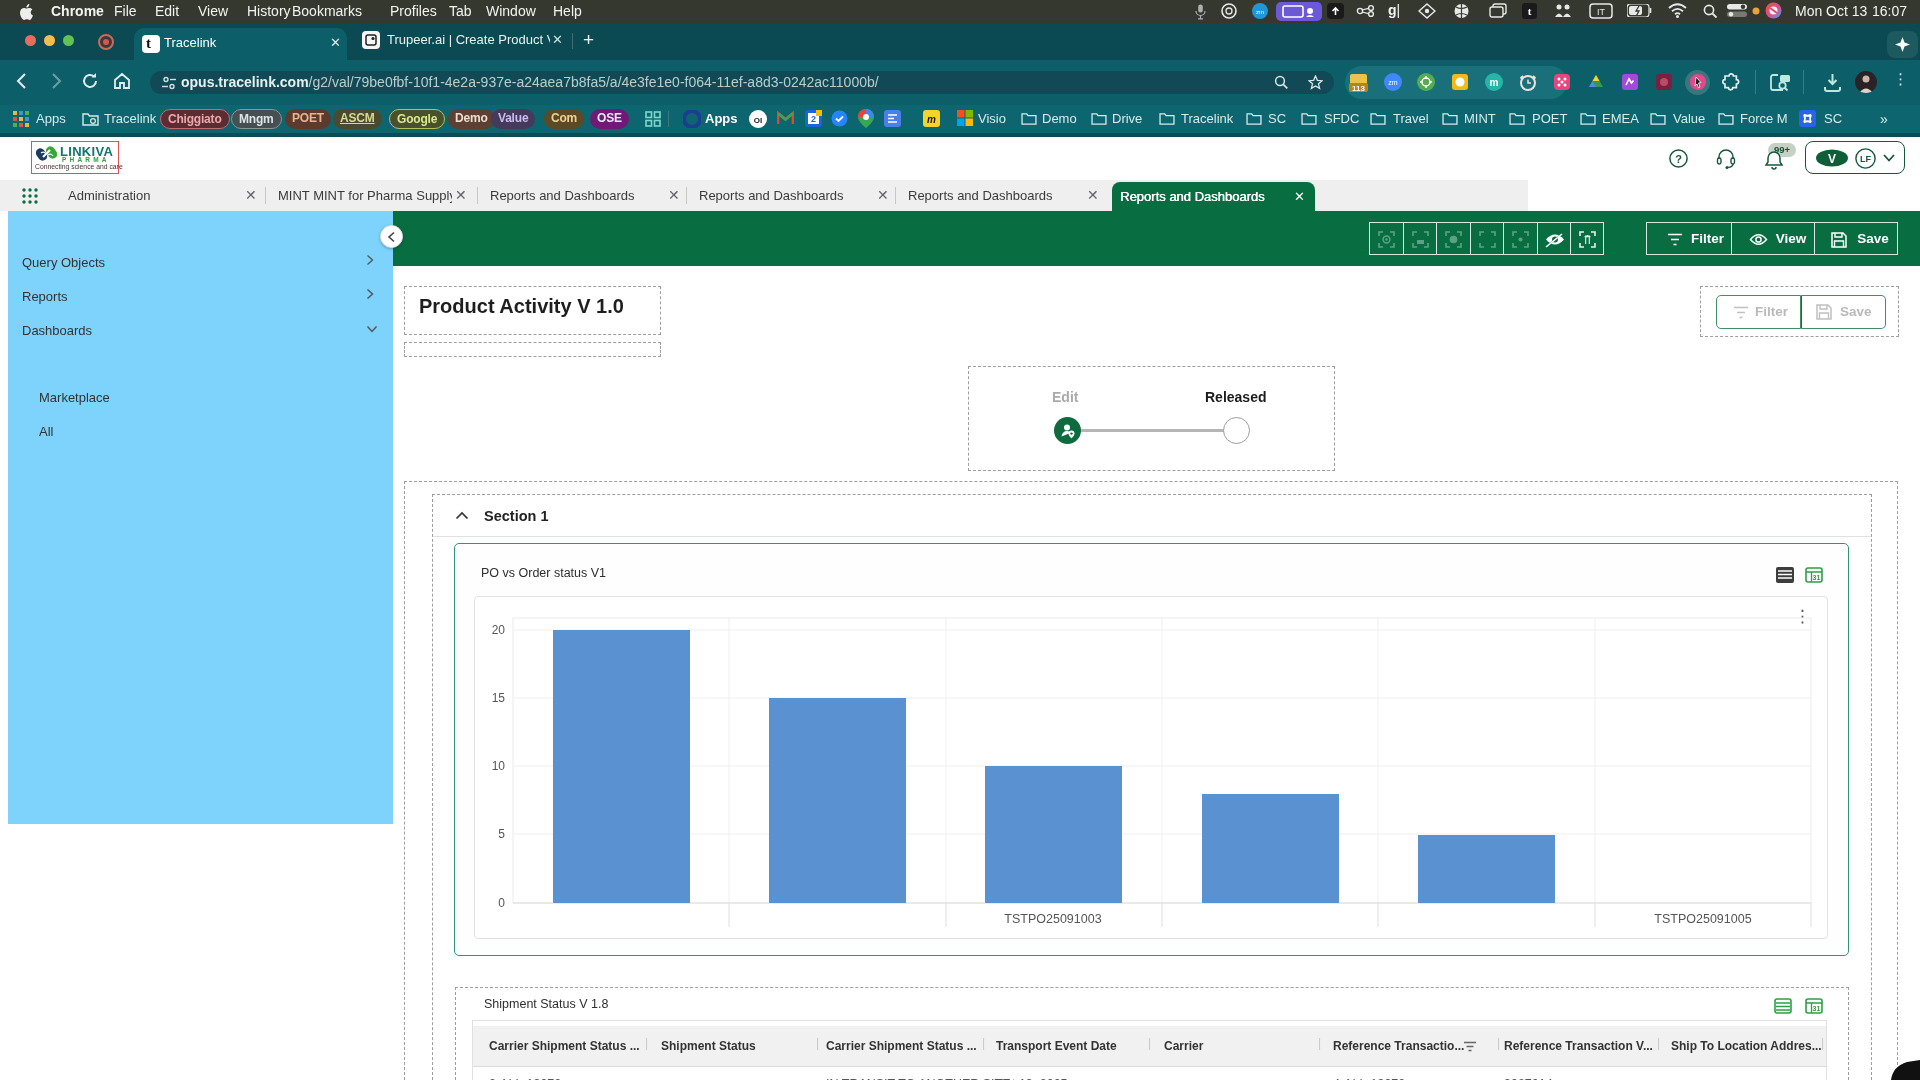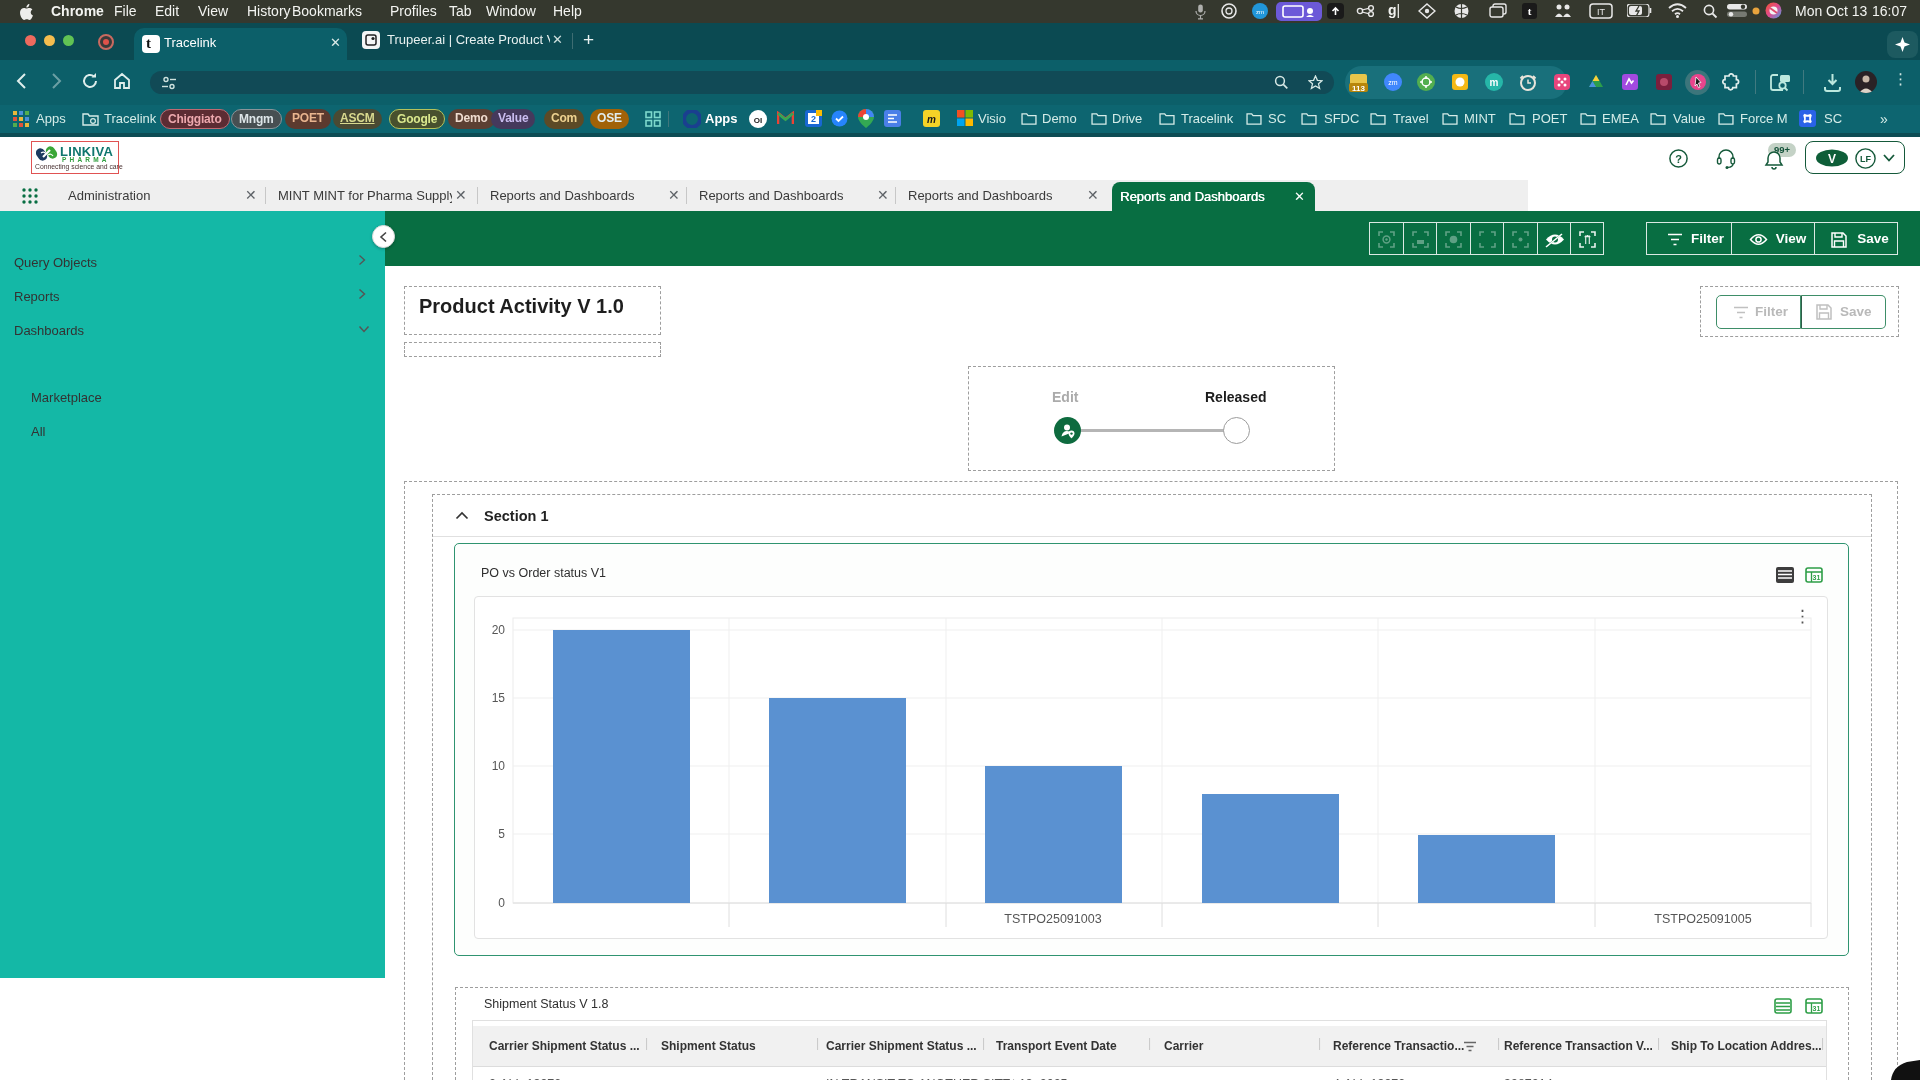--- a/index.html
+++ b/index.html
@@ -24,21 +24,21 @@
 #appheader { position:absolute; left:0; top:137px; width:1920px; height:43px; background:#fff; }
 
 #apptabs { position:absolute; left:0; top:180px; width:1528px; height:31px; background:#efefef; font-size:13px; color:#3a3a3a; }
 .apptab { position:absolute; top:0; height:31px; line-height:31px; white-space:nowrap; }
 .tabx { color:#5f6368; font-size:14px; }
 .tabsep { position:absolute; top:7px; width:1px; height:17px; background:#c7c7c7; }
 #activetab { position:absolute; left:1112px; top:2px; width:203px; height:29px; background:#086e42; border-radius:8px 8px 0 0; color:#fff; }
 
 #greenband { position:absolute; left:385px; top:211px; width:1535px; height:55px; background:#086e42; }
 
-#sidebar { position:absolute; left:0; top:211px; width:385px; height:767px; background:#14b8a6; font-size:13px; color:#333; }
+#sidebar { position:absolute; left:8px; top:211px; width:385px; height:613px; background:#7dd3fc; font-size:13px; color:#333; }
 .sbitem { position:absolute; left:14px; }
 .sbchev { position:absolute; left:358px; color:#555; }
 .dashed { position:absolute; border:1px dashed #9e9e9e; }
 .gbtn { border:1px solid rgba(255,255,255,0.85); color:#fff; }
 svg { display:block; }
 #tablehead div { white-space:nowrap; }
 </style>
 </head>
 <body>
 <div id="menubar">
@@ -241,20 +241,21 @@
         <path d="M3 9 L10 3 L17 9 V17 H12 V12 H8 V17 H3 Z" stroke="#dfeeec" stroke-width="1.8" fill="none"></path>
       </svg>
     </div>
   <div id="urlpill">
     <svg style="position:absolute;left:11px;top:4px;" width="16" height="16" viewBox="0 0 16 16">
         <circle cx="5" cy="4.5" r="2" fill="none" stroke="#cfe2df" stroke-width="1.4"></circle>
         <path d="M9 4.5 h6" stroke="#cfe2df" stroke-width="1.4"></path>
         <circle cx="11" cy="11.5" r="2" fill="none" stroke="#cfe2df" stroke-width="1.4"></circle>
         <path d="M1 11.5 h6" stroke="#cfe2df" stroke-width="1.4"></path>
       </svg>
+    <div style="position:absolute;left:31px;top:3px;white-space:nowrap;"><b>opus.tracelink.com</b><span style="color:#b9cecb;">/g2/val/79be0fbf-10f1-4e2a-937e-a24aea7b8fa5/a/4e3fe1e0-f064-11ef-a8d3-0242ac11000b/</span></div>
     <svg style="position:absolute;left:1124px;top:4px;" width="15" height="15" viewBox="0 0 15 15">
         <circle cx="6" cy="6" r="4.4" fill="none" stroke="#d6e8e5" stroke-width="1.5"></circle>
         <path d="M9.3 9.3 L13.3 13.3" stroke="#d6e8e5" stroke-width="1.7"></path>
       </svg>
     <svg style="position:absolute;left:1158px;top:4px;" width="15" height="15" viewBox="0 0 15 15">
         <path d="M7.5 1 L9.4 5.3 L14 5.7 L10.5 8.8 L11.6 13.4 L7.5 11 L3.4 13.4 L4.5 8.8 L1 5.7 L5.6 5.3 Z" fill="none" stroke="#d6e8e5" stroke-width="1.3"></path>
       </svg>
   </div>
   <div style="position:absolute;left:1345px;top:6px;width:222px;height:33px;border-radius:17px;background:#19707b;"></div>
   <svg style="position:absolute;left:1349px;top:13px;" width="19" height="19" viewBox="0 0 19 19">
@@ -354,21 +355,21 @@
     </svg>
   <div class="bmfold" style="left:104px;">Tracelink</div>
   <div class="bmchip" style="left:160px;background:#5c2c33;border:1px solid #c06a72;color:#eda8ae;">Chiggiato</div>
   <div class="bmchip" style="left:231px;background:#474f52;border:1px solid #8a9499;color:#dde5e8;">Mngm</div>
   <div class="bmchip" style="left:285px;background:#5c3a2e;color:#e8b48e;">POET</div>
   <div class="bmchip" style="left:333px;background:#4a4a33;color:#d9d98e;text-decoration:underline;">ASCM</div>
   <div class="bmchip" style="left:389px;background:#48502e;border:1px solid #b5c25c;color:#dbe88e;">Google</div>
   <div class="bmchip" style="left:448px;background:#5c4033;color:#f0dcd0;">Demo</div>
   <div class="bmchip" style="left:491px;background:#45395c;color:#cabdf0;">Value</div>
   <div class="bmchip" style="left:544px;background:#5c4a26;color:#eed290;">Com</div>
-  <div class="bmchip" style="left:590px;background:#a16207;color:#e0ecee;">OSE</div>
+  <div class="bmchip" style="left:590px;background:#701a75;color:#e0ecee;">OSE</div>
 
   <svg style="position:absolute;left:645px;top:6px;" width="16" height="16" viewBox="0 0 16 16">
       <g fill="none" stroke="#7dd8cc" stroke-width="1.6">
         <rect x="1" y="1" width="5.5" height="5.5"></rect>
         <rect x="9.5" y="1" width="5.5" height="5.5"></rect>
         <rect x="1" y="9.5" width="5.5" height="5.5"></rect>
         <rect x="9.5" y="9.5" width="5.5" height="5.5"></rect>
       </g>
     </svg>
   <div style="position:absolute;left:668px;top:6px;width:1px;height:16px;background:#3e767c;"></div>

